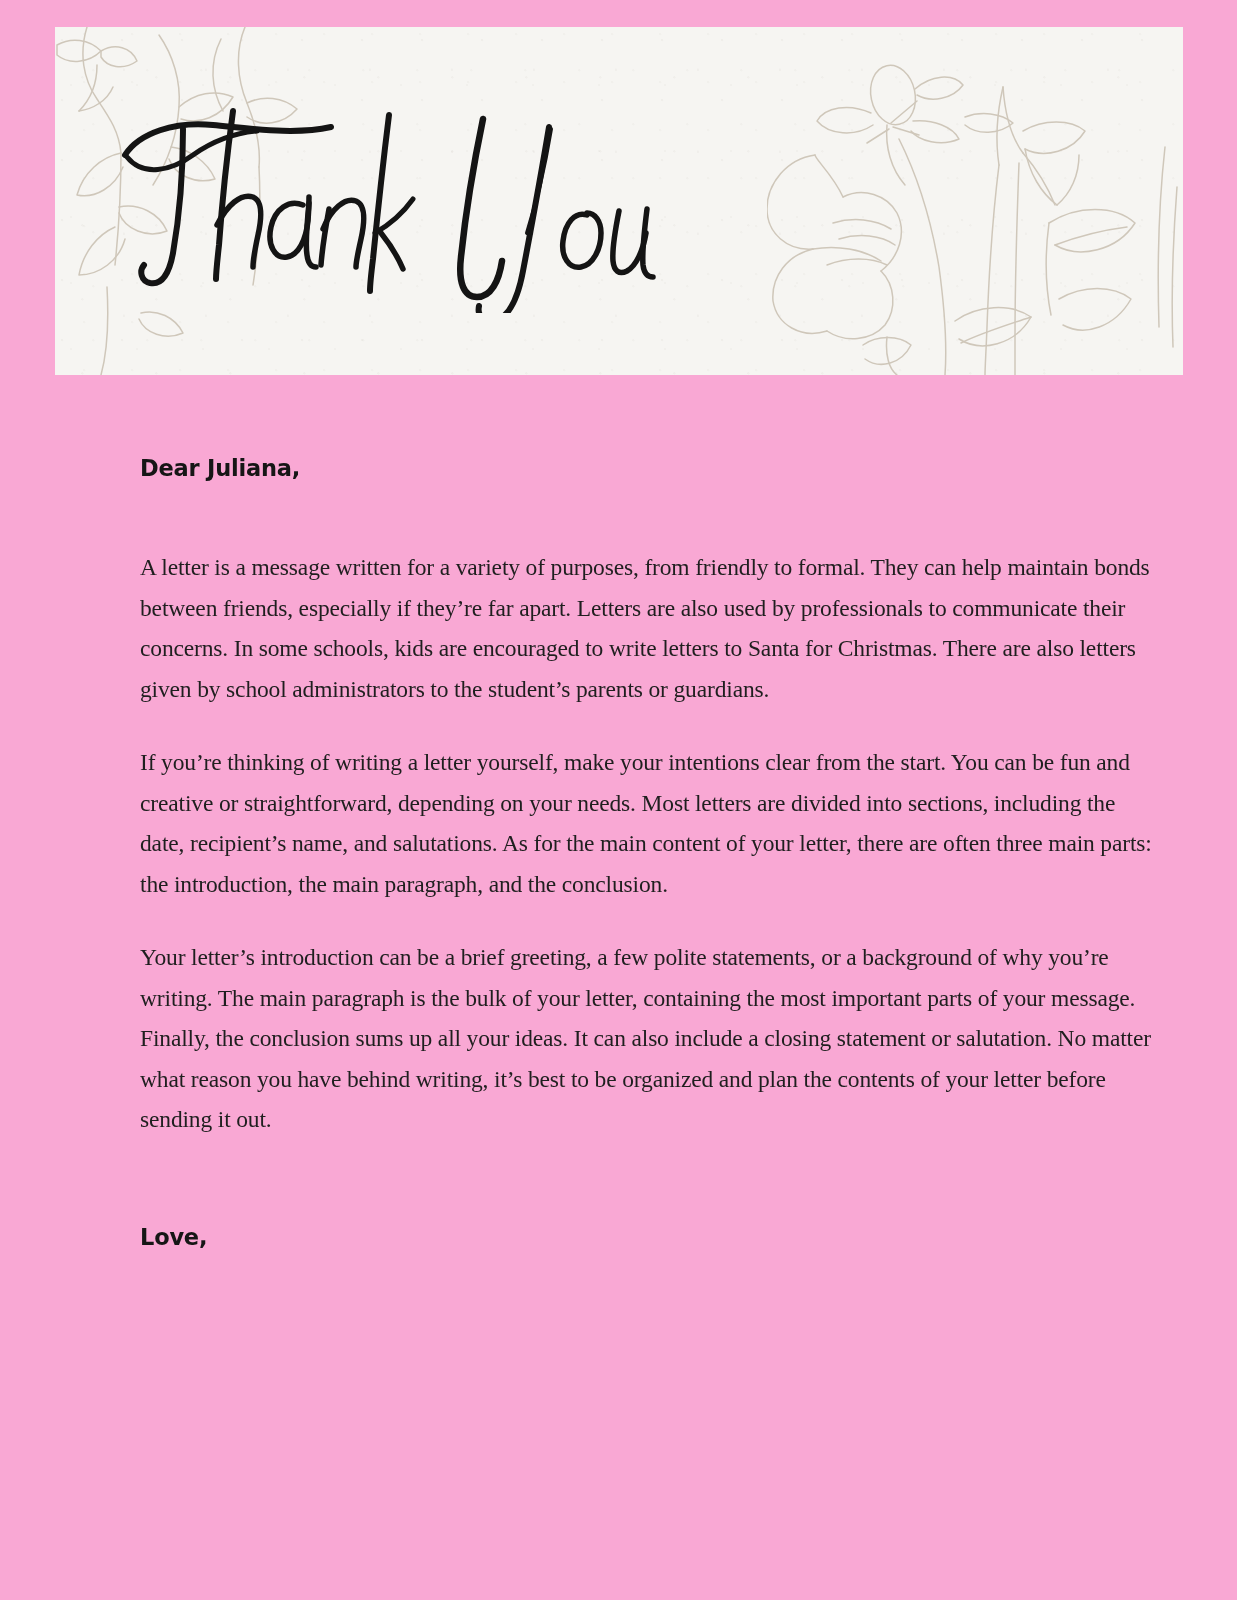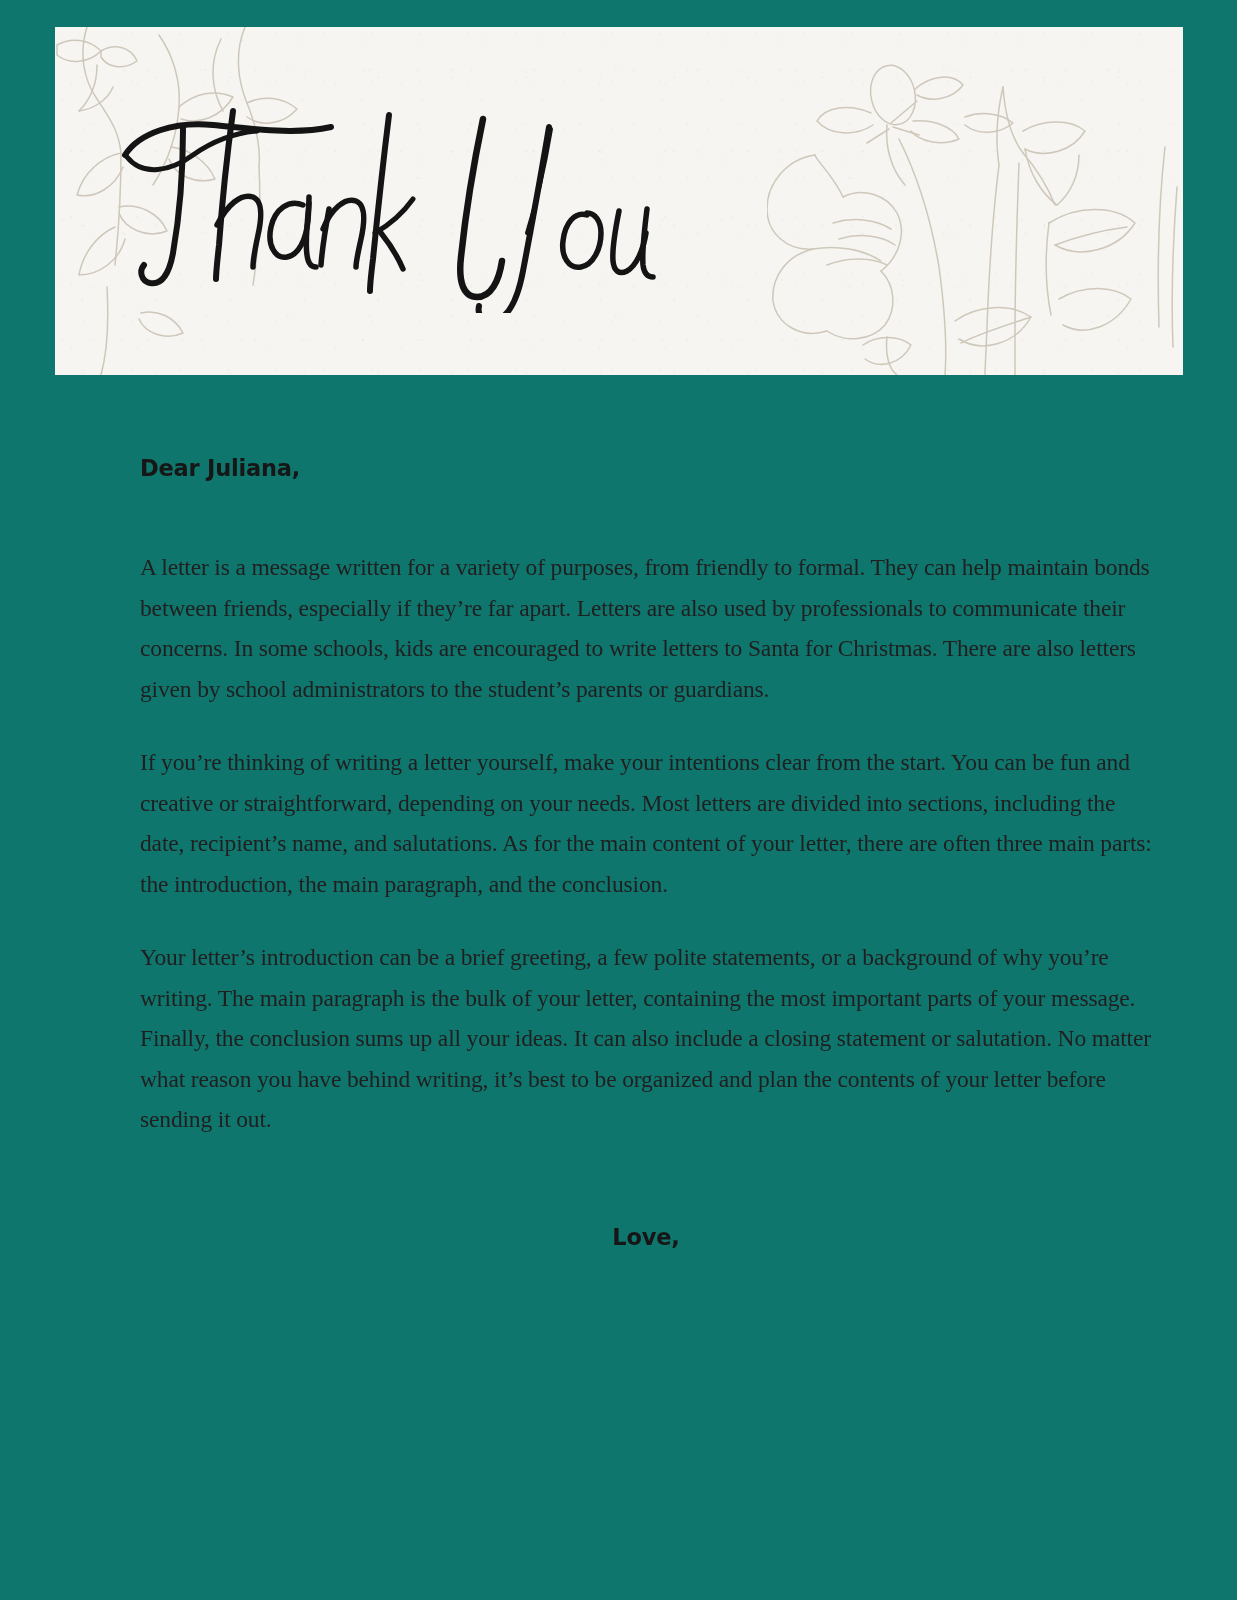--- a/index.html
+++ b/index.html
@@ -13,21 +13,21 @@
     font-family: "Liberation Sans", sans-serif;
     color: #1a1a1a;
     overflow: hidden;
     position: relative;
   }
 
   .page {
     position: relative;
     width: 1237px;
     height: 1600px;
-    background: #0f766e;
+    background: #f9a8d4;
   }
 
   
   .banner {
     position: absolute;
     left: 55px;
     top: 27px;
     width: 1128px;
     height: 348px;
     background: #f6f5f2;
@@ -88,21 +88,20 @@
     max-width: 1012px;
   }
   .para:last-of-type { margin-bottom: 0; }
   .closing {
     font-family: "DejaVu Sans", sans-serif;
     font-weight: 700;
     font-size: 22.5px;
     letter-spacing: -0.2px;
     color: #161616;
     margin: 84px 0 0 0;
-    text-align: center;
   }
 </style>
 </head>
 <body>
 
 <div class="page">
 
   <div class="banner">
     <div class="banner-texture"></div>
 

